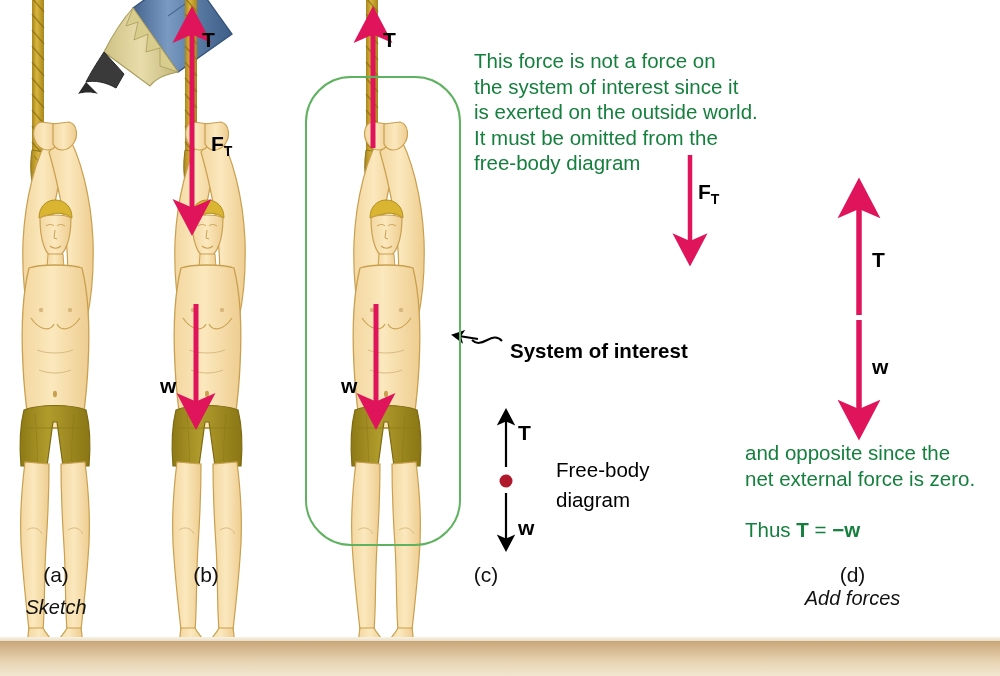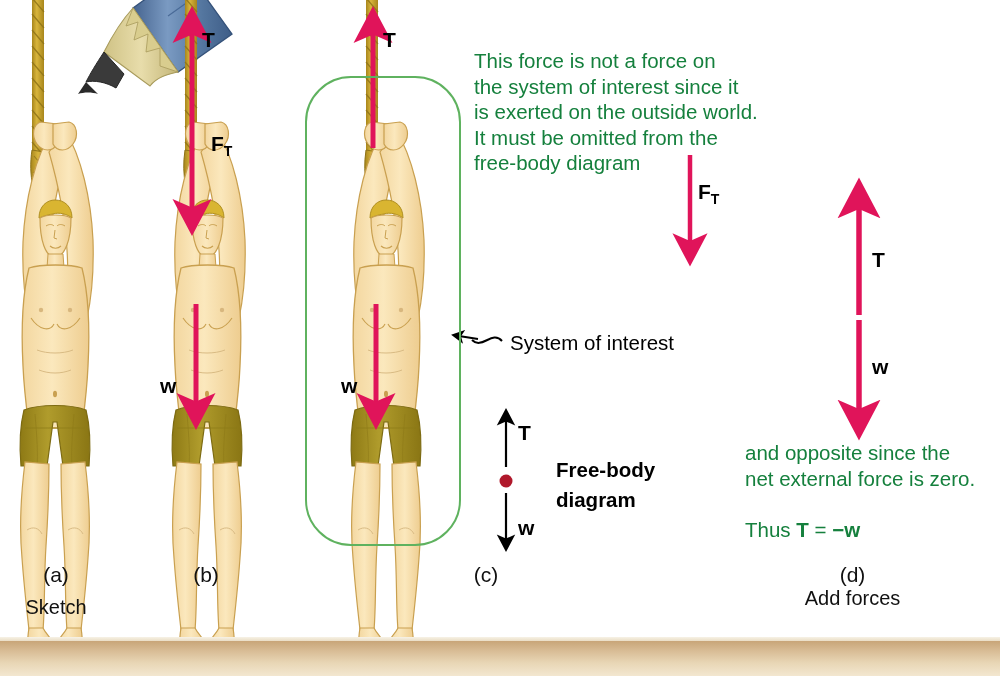--- a/index.html
+++ b/index.html
@@ -19,21 +19,21 @@
     line-height:25.5px;
     color:#15803d;
     font-weight:400;
     white-space:pre-line;
   }
   .para b{font-weight:700;}
   .caption-letter{
     font-size:21px;color:#111;text-align:center;font-weight:400;
   }
   .caption-text{
-    font-size:20px;color:#111;text-align:center;font-weight:400;
+    font-size:20px;color:#111;text-align:center;font-weight:400;font-style:italic;
   }
   .vec-label{
     font-weight:700;font-size:21px;color:#000;
   }
   .vec-label .sub{font-size:14px;vertical-align:sub;font-weight:700;}
   .plainlabel{font-size:20.5px;color:#000;line-height:25px;white-space:pre-line;}
 
   
   #shelf{
     left:0;top:641px;width:1000px;height:35px;
@@ -263,23 +263,23 @@
   <div class="abs para" style="left:474px;top:48px;width:300px;">This force is not a force on
 the system of interest since it
 is exerted on the outside world.
 It must be omitted from the
 free-body diagram</div>
 
   <div class="abs vec-label" style="left:698px;top:180px;">
     <span>F</span><span class="sub">T</span>
   </div>
 
-  <div class="abs plainlabel" style="left:510px;top:330px;">System of interest</div>
-
-  <div class="abs plainlabel" style="left:556px;top:455px;line-height:30px;font-weight:bold;">Free-body
+  <div class="abs plainlabel" style="left:510px;top:338px;font-weight:bold;">System of interest</div>
+
+  <div class="abs plainlabel" style="left:556px;top:455px;line-height:30px;">Free-body
 diagram</div>
 
   <div class="abs vec-label" style="left:518px;top:421px;">T</div>
 
   <div class="abs vec-label" style="left:518px;top:516px;">w</div>
 
   <div class="abs" style="left:745px;top:440px;width:255px;">
     <div class="para">and opposite since the</div>
     <div class="para">net external force is zero.</div>
     <div class="para">

